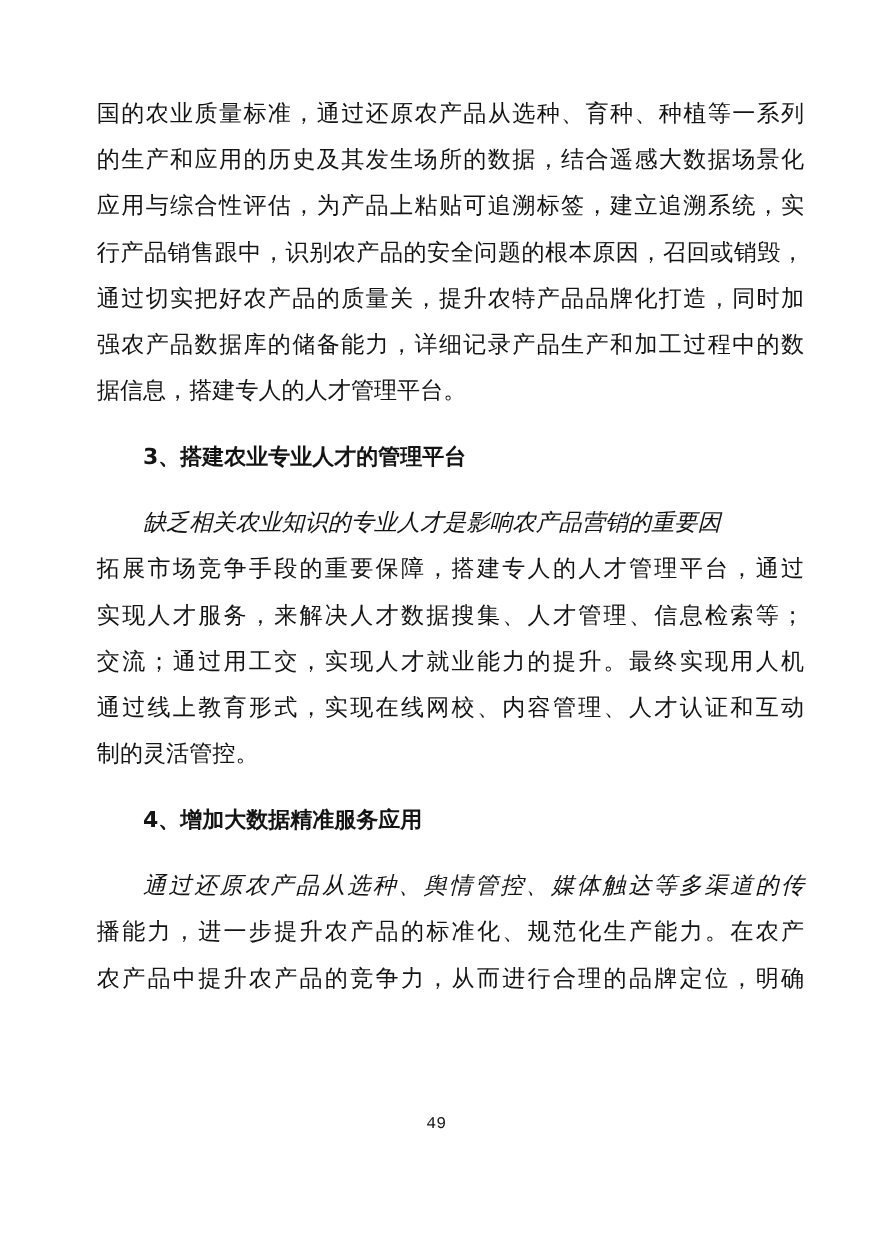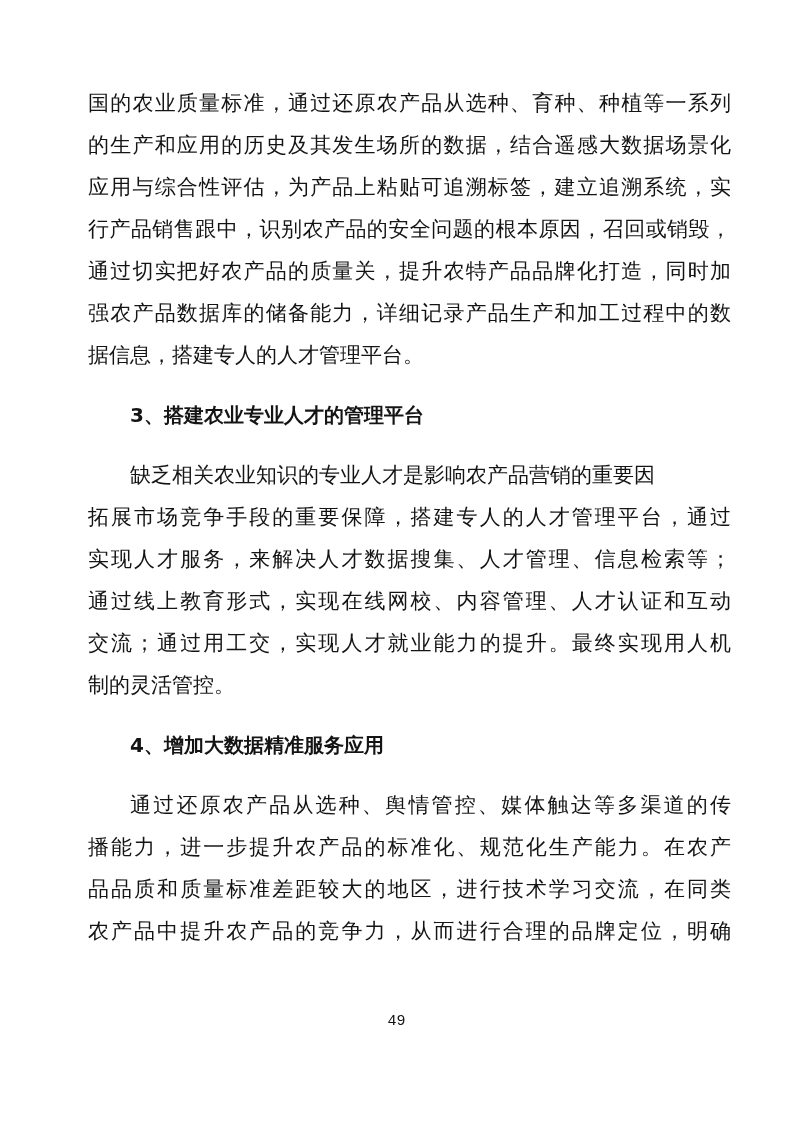--- a/index.html
+++ b/index.html
@@ -11,21 +11,21 @@
     font-family:"DejaVu Serif","Liberation Serif",serif;
   }
   .body-text { position:absolute; left:88px; top:82px; width:643px; }
   .para { margin:0; }
   .line {
     font-size:21px; line-height:42px; height:42px;
     text-align:justify; text-align-last:justify; text-justify:inter-character;
     white-space:normal; overflow:visible;
   }
   .line.noj { text-align:left; text-align-last:auto; }
-  .line.indent { text-indent:42px; }
+  .line.indent { text-indent:42px;font-style:italic; }
   .heading {
     font-size:20px; line-height:42px; height:42px; margin:18px 0;
     font-weight:bold; text-indent:42px;
     font-family:"DejaVu Sans","Liberation Sans",sans-serif;
     color:var(--text);
   }
   .page-number {
     position:absolute; top:1008px; left:0; right:0; text-align:center;
     font-size:15px; line-height:28px; color:var(--text);
     font-family:Liberation Mono, monospace;
@@ -46,30 +46,29 @@
       <div class="line">强农产品数据库的储备能力，详细记录产品生产和加工过程中的数</div>
       <div class="line noj">据信息，搭建专人的人才管理平台。</div>
     </div>
 
     <div class="heading">3、搭建农业专业人才的管理平台</div>
 
     <div class="para">
       <div class="line noj indent">缺乏相关农业知识的专业人才是影响农产品营销的重要因</div>
       <div class="line">拓展市场竞争手段的重要保障，搭建专人的人才管理平台，通过</div>
       <div class="line">实现人才服务，来解决人才数据搜集、人才管理、信息检索等；</div>
+      <div class="line">交流；通过用工交，实现人才就业能力的提升。最终实现用人机</div>
       <div class="line">通过线上教育形式，实现在线网校、内容管理、人才认证和互动</div>
-      <div class="line">交流；通过用工交，实现人才就业能力的提升。最终实现用人机</div>
       <div class="line noj">制的灵活管控。</div>
     </div>
 
     <div class="heading">4、增加大数据精准服务应用</div>
 
     <div class="para">
       <div class="line indent">通过还原农产品从选种、舆情管控、媒体触达等多渠道的传</div>
       <div class="line">播能力，进一步提升农产品的标准化、规范化生产能力。在农产</div>
-      <div class="line">品品质和质量标准差距较大的地区，进行技术学习交流，在同类</div>
       <div class="line">农产品中提升农产品的竞争力，从而进行合理的品牌定位，明确</div>
     </div>
 
   </div>
 
   <div class="page-number">49</div>
 </div>
 
 </body></html>

